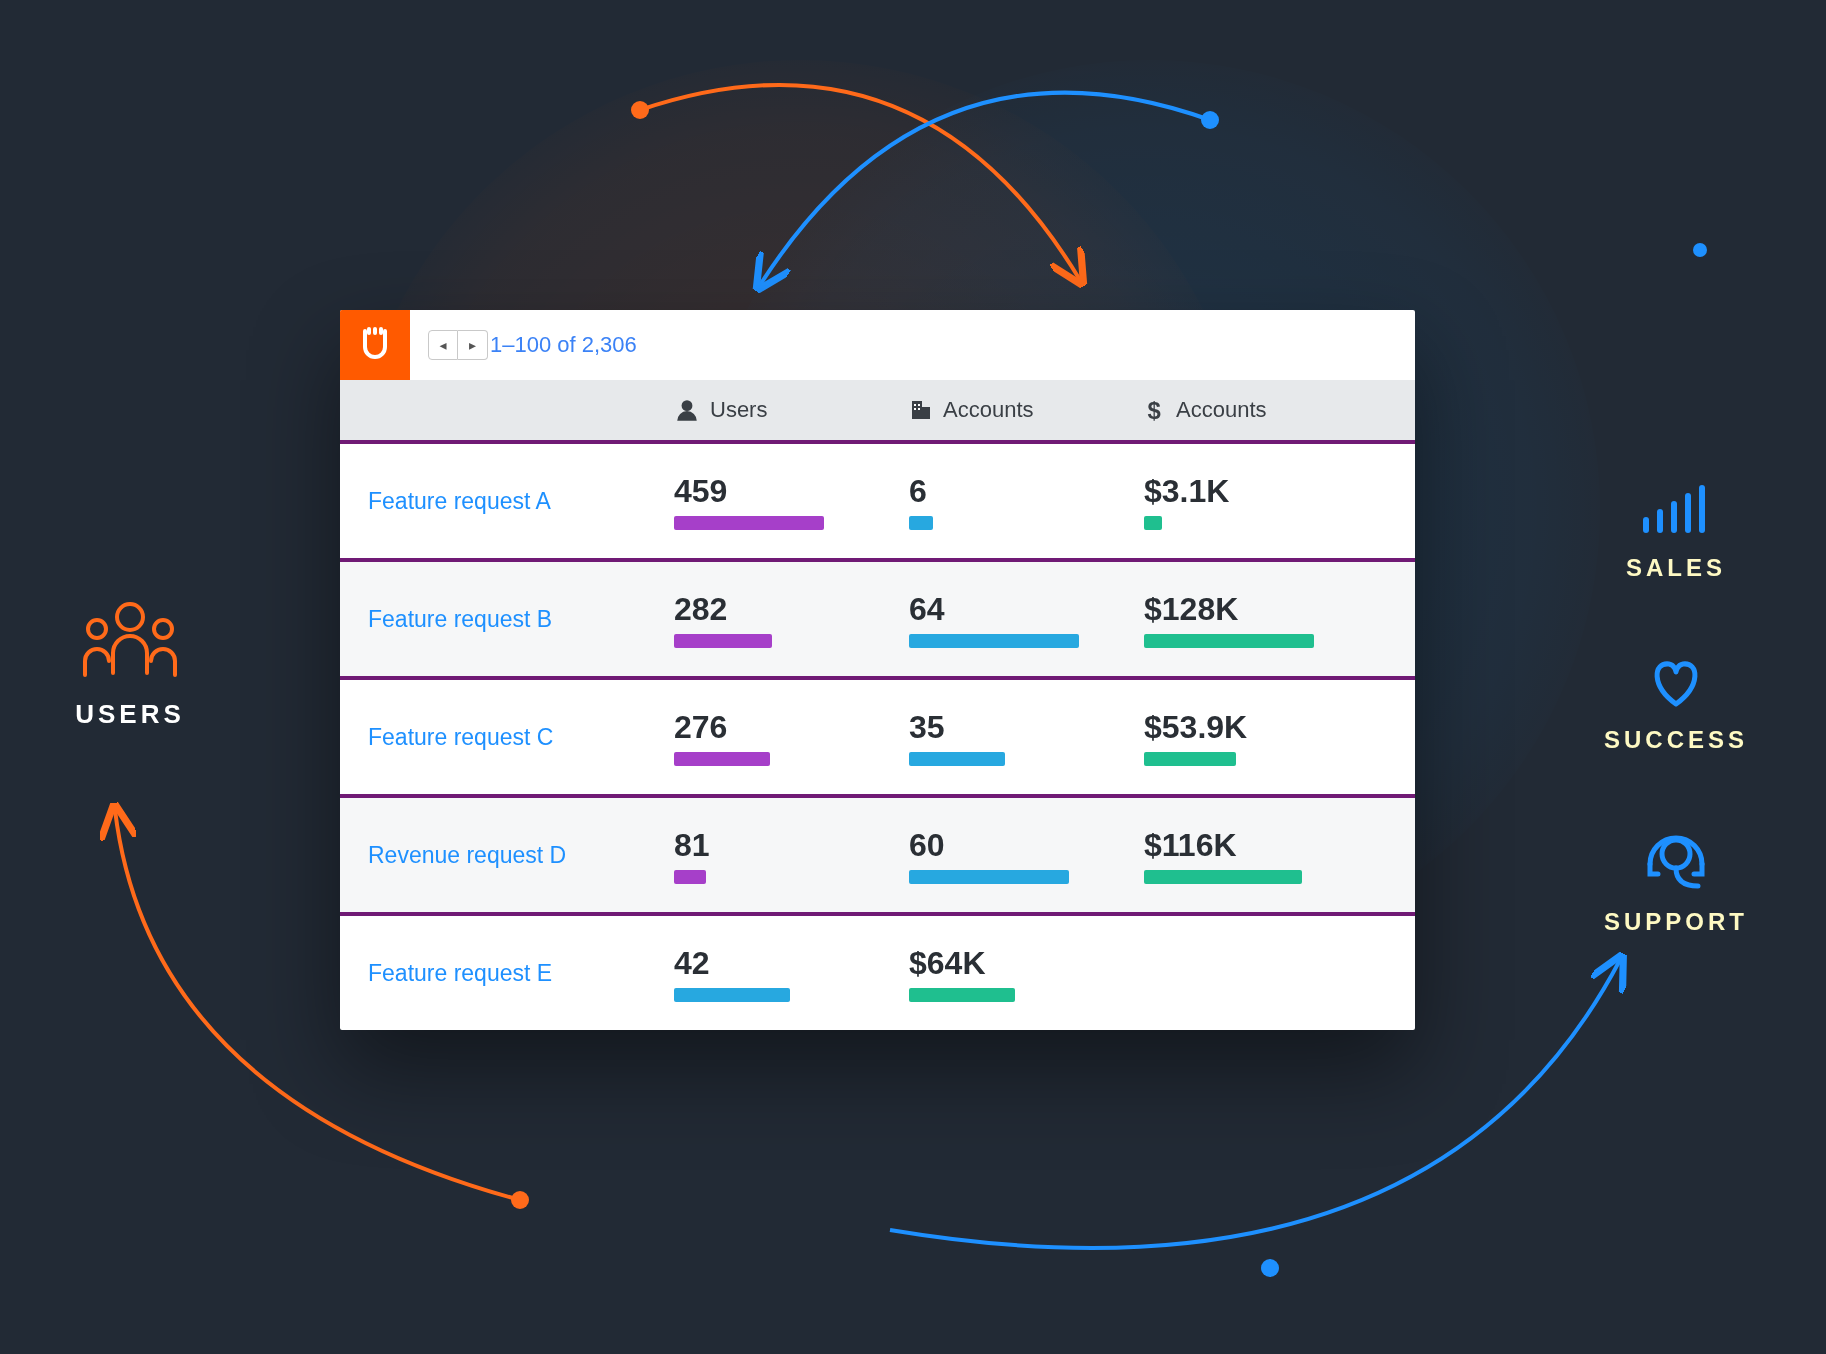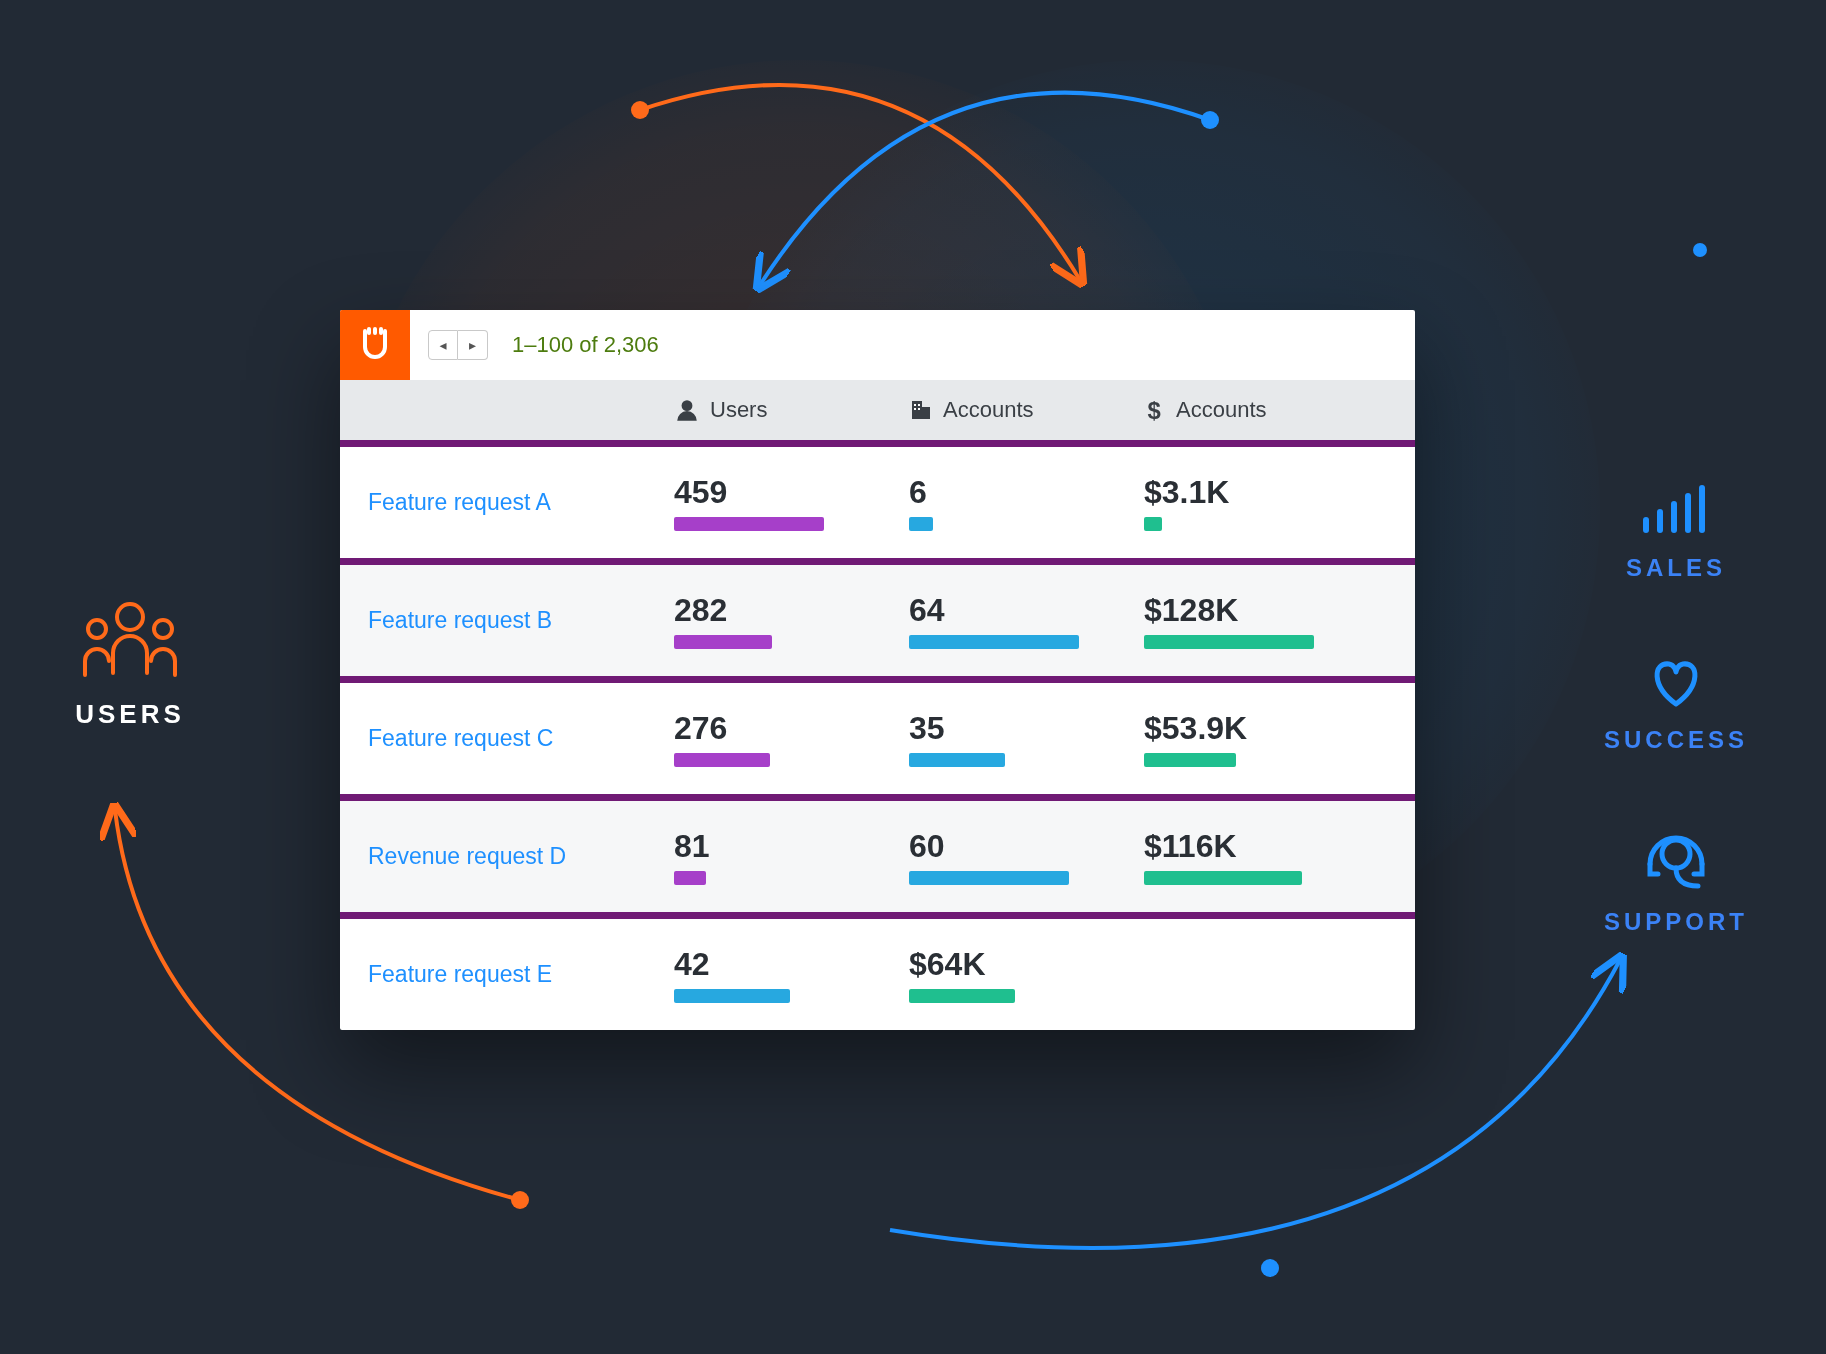--- a/index.html
+++ b/index.html
@@ -32,21 +32,21 @@
   svg.arcs {
     position:absolute;
     left:0; top:0;
     width:1826px; height:1354px;
     pointer-events:none;
   }
 
   
   .side-label {
     position:absolute;
-    color:#3b82f6;
+    color:#fef9c3;
     text-align:center;
     font-weight:600;
     letter-spacing:4px;
     font-size:26px;
   }
   .side-label .ic { display:block; margin:0 auto 14px auto; }
   .users-label { left:40px; top:595px; width:180px; color:#fff; }
   .right-stack { position:absolute; right:50px; top:480px; width:200px; }
   .right-stack .side-label { position:static; margin-bottom:70px; font-size:24px; }
 
@@ -79,22 +79,22 @@
     width:30px; height:30px;
     background:#fff;
     border:1px solid #c9c9c9;
     font-size:14px;
     color:#555;
     cursor:pointer;
   }
   .pager button:first-child{ border-radius:4px 0 0 4px; }
   .pager button:last-child{ border-radius:0 4px 4px 0; border-left:none;}
   .range {
-    margin-left:24px;
-    color:#4d7c0f;
+    margin-left:2px;
+    color:#3b82f6;
     font-size:22px;
   }
 
   .header-row, .data-row {
     display:grid;
     grid-template-columns: 320px 235px 235px 1fr;
   }
   .header-row {
     background:#e7e9eb;
     height:60px;
@@ -102,21 +102,21 @@
     color:#3a3f45;
     font-size:22px;
     font-weight:500;
   }
   .header-row .hcell { display:flex; align-items:center; gap:10px; padding-left:14px;}
   .header-row .hcell:first-child{ padding-left:28px; }
 
   .data-row {
     height:118px;
     align-items:center;
-    border-top:7px solid #701a75;
+    border-top:4px solid #701a75;
   }
   .data-row:nth-child(even){ background:#f6f7f8; }
 
   .name-cell {
     padding-left:28px;
     color:#1e90ff;
     font-size:23px;
     font-weight:500;
   }
   .metric-cell {

